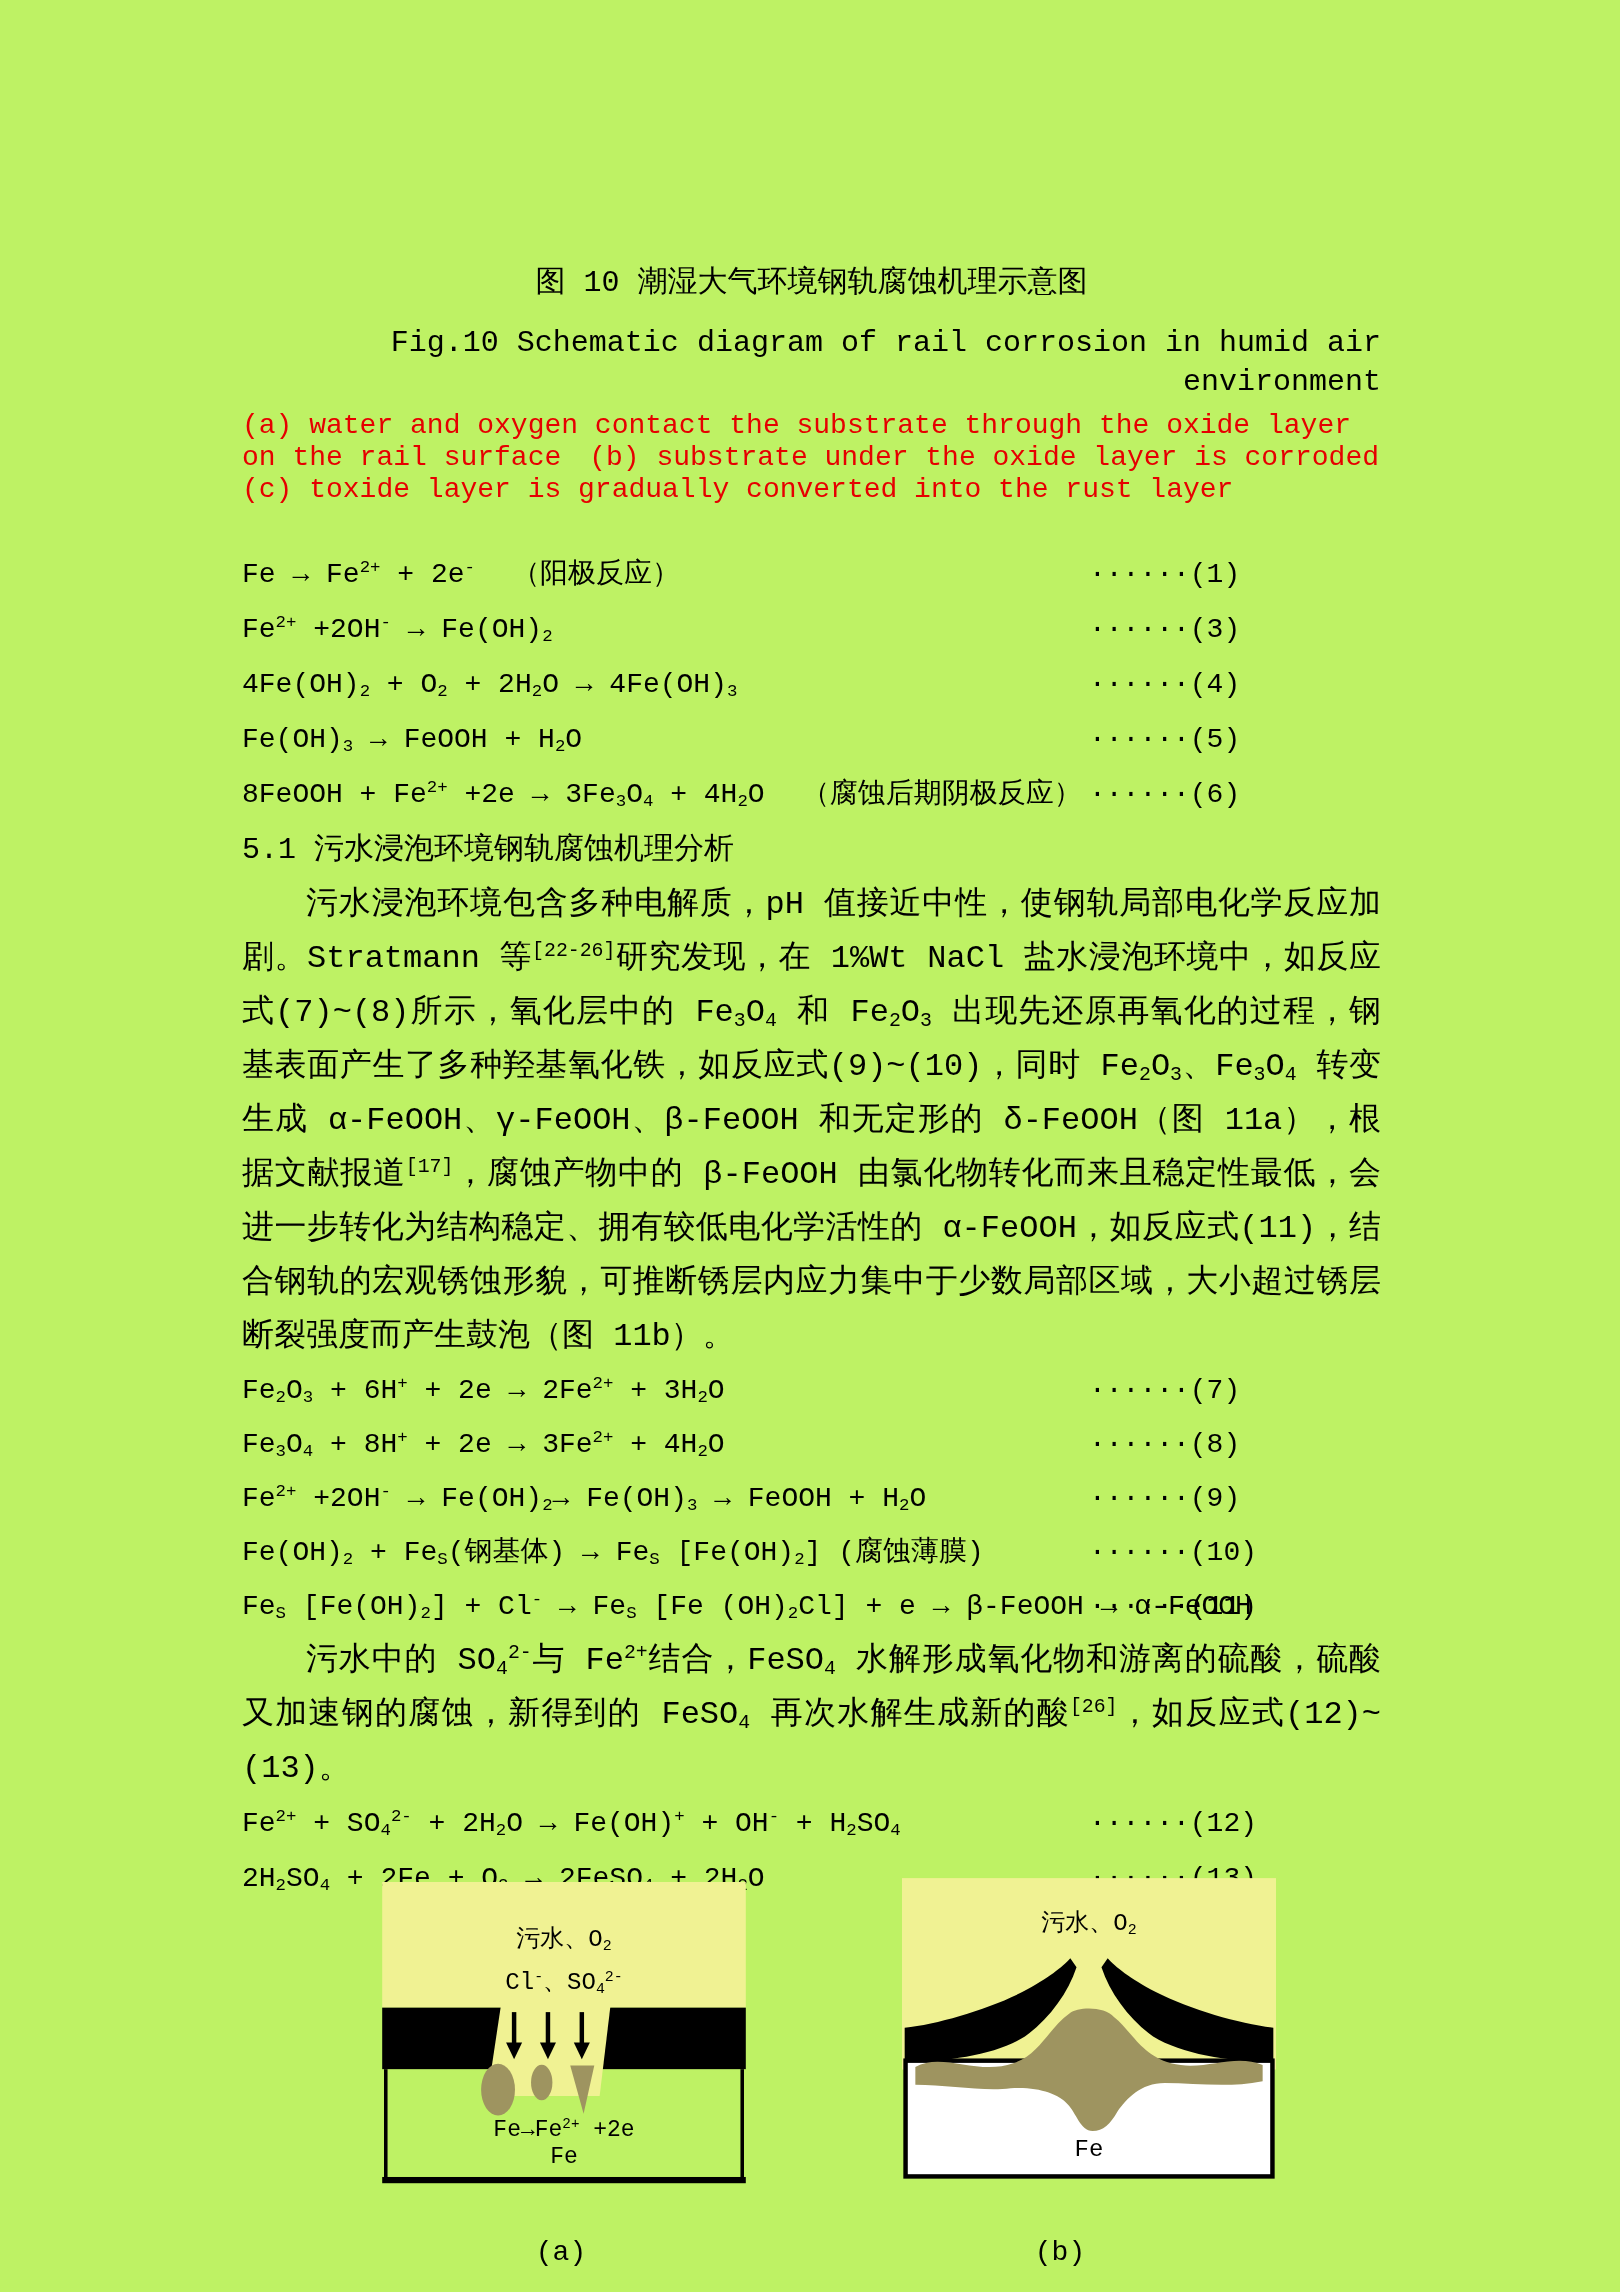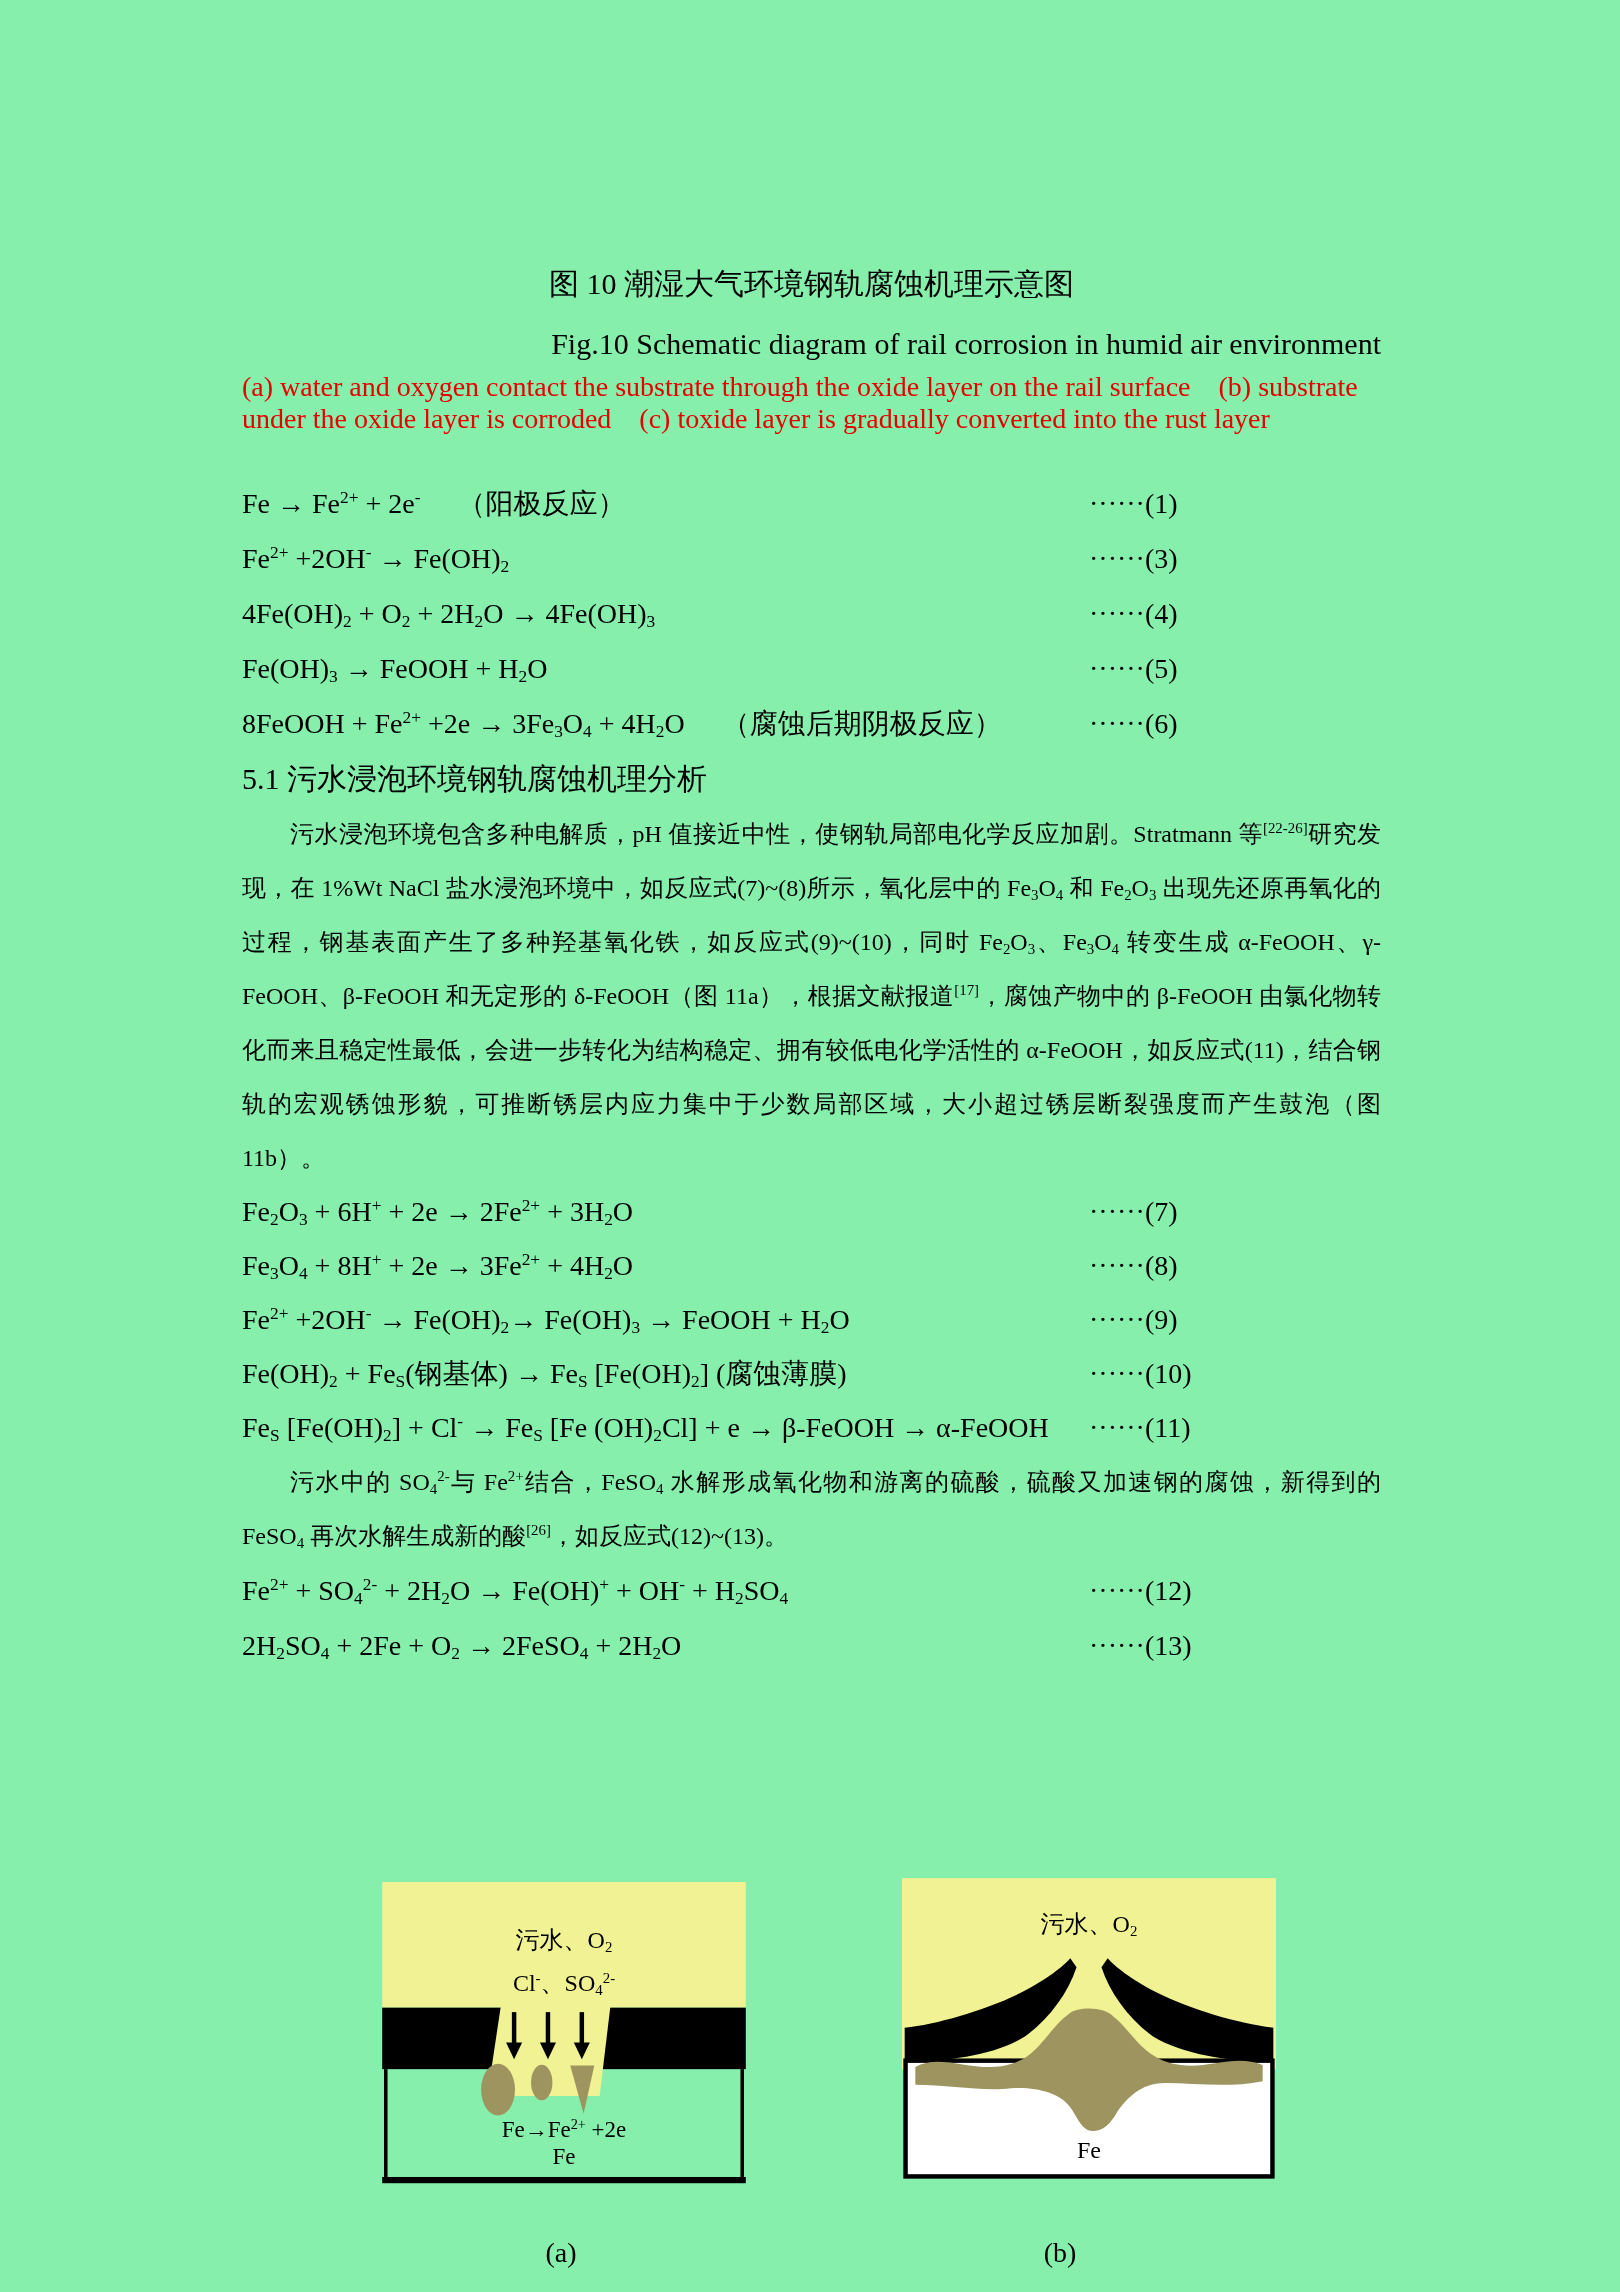--- a/index.html
+++ b/index.html
@@ -1,36 +1,36 @@
 <!DOCTYPE html>
 <html style="font-size:14.3px"><head>
 <meta charset="utf-8">
 <style>
   html,body { margin:0; padding:0; background:#ffffff; }
   .page {
-    position:relative; width:1621px; height:2293px; background:#86efac;
-    font-family:Liberation Serif, serif; color:#000;
+    position:relative; width:1621px; height:2293px; background:#bef264;
+    font-family:Liberation Mono, monospace; color:#000;
     overflow:hidden;
   }
   .content { position:absolute; left:242px; top:264px; width:1139px; }
 
   .caption-zh { text-align:center; font-size:30px; line-height:39px; }
   .caption-en { text-align:right; font-size:30px; line-height:39px; margin-top:20.5px; }
   .subcaption-red { text-align:left; font-size:28px; line-height:32px; margin-top:8px; }
 
   .eq-group { }
   #eq-group-1 { margin-top:41px; }
   .eq-row { position:relative; height:55px; line-height:55px; font-size:28px; white-space:nowrap; }
   #eq-group-2 .eq-row { height:54px; line-height:54px; }
   .eq-note { margin-left:37px; }
   .eq-num { position:absolute; left:847px; top:0; }
 
   .section-heading { font-size:30px; font-weight:normal; line-height:56px; margin:0; }
 
-  .body-para { font-size:24px; line-height:54px; text-align:justify; text-indent:2em; margin:0; }
+  .body-para { font-size:32px; line-height:54px; text-align:justify; text-indent:2em; margin:0; }
 
   sup { font-size:62%; vertical-align:baseline; position:relative; top:-0.55em; line-height:0; }
   sub { font-size:62%; vertical-align:baseline; position:relative; top:0.28em; line-height:0; }
 
   .diagram { position:absolute; }
   #diagram-a { left:382px; top:1882px; width:364px; height:303px; }
   #diagram-b { left:902px; top:1878px; width:374px; height:303px; }
   .diagram svg { position:absolute; left:0; top:0; }
   .diag-label { position:absolute; left:0; width:100%; text-align:center; font-size:24px; line-height:30px; }
   #a-label-sewage { top:43px; }

